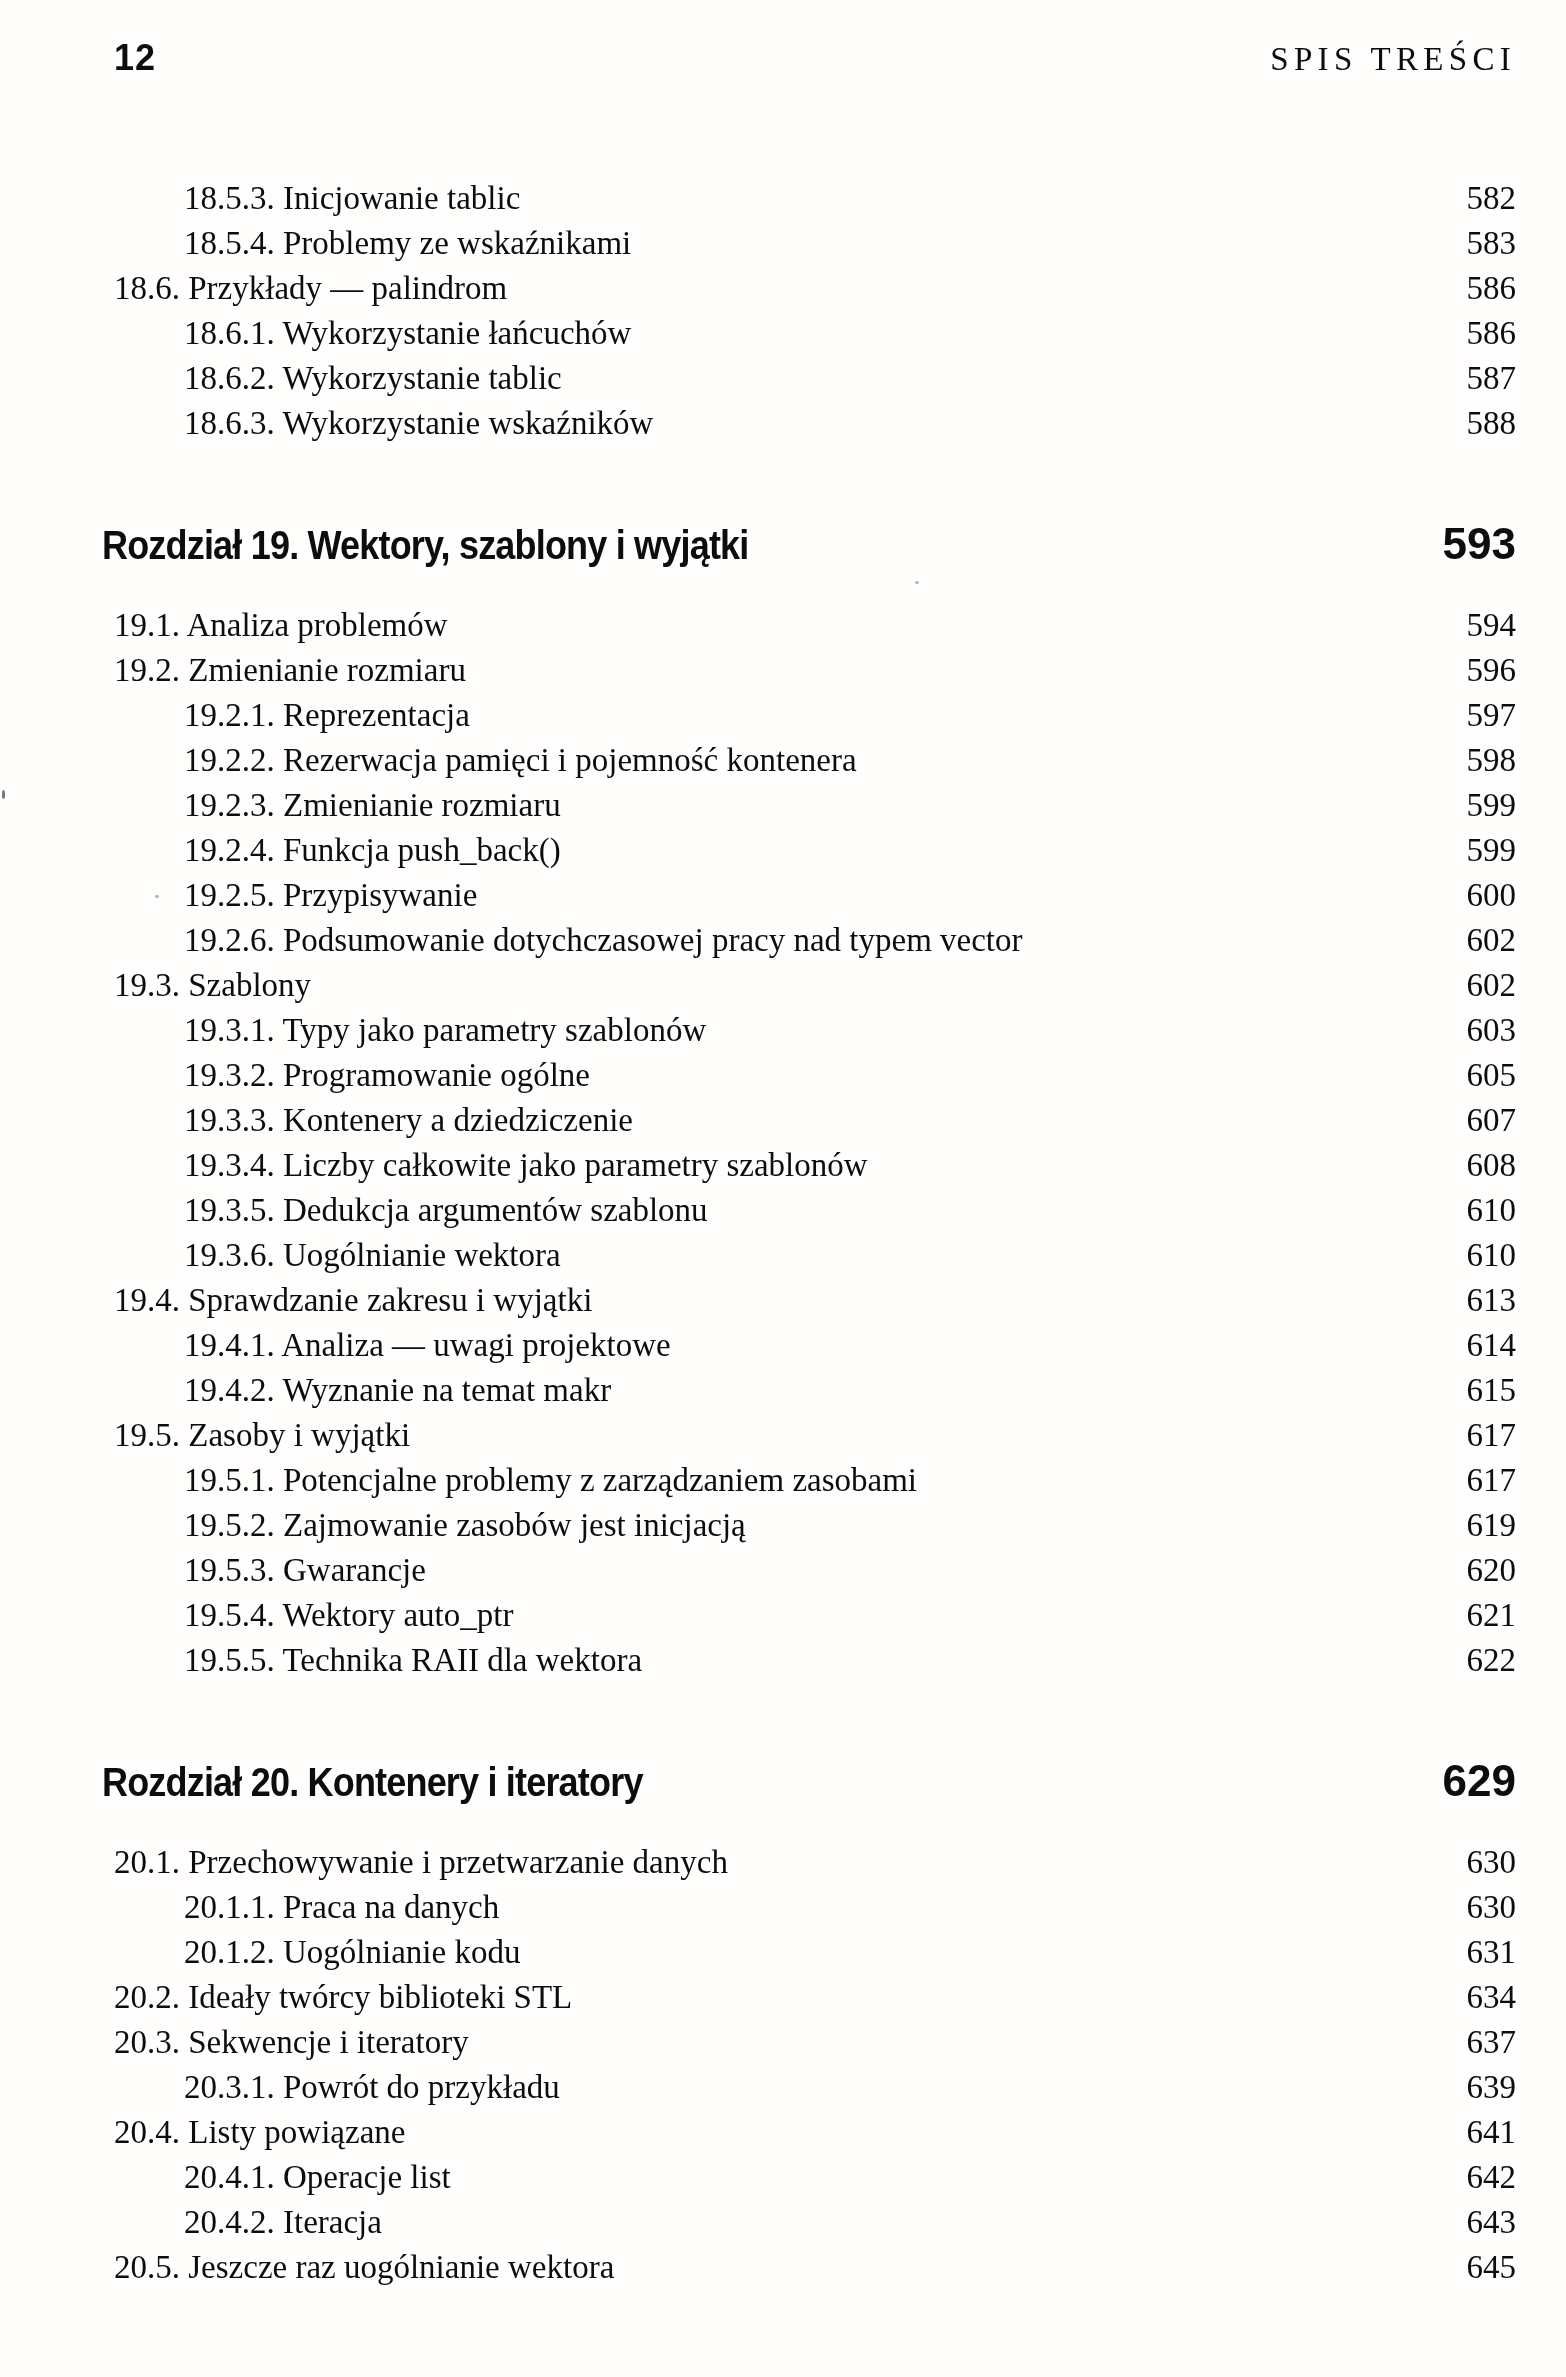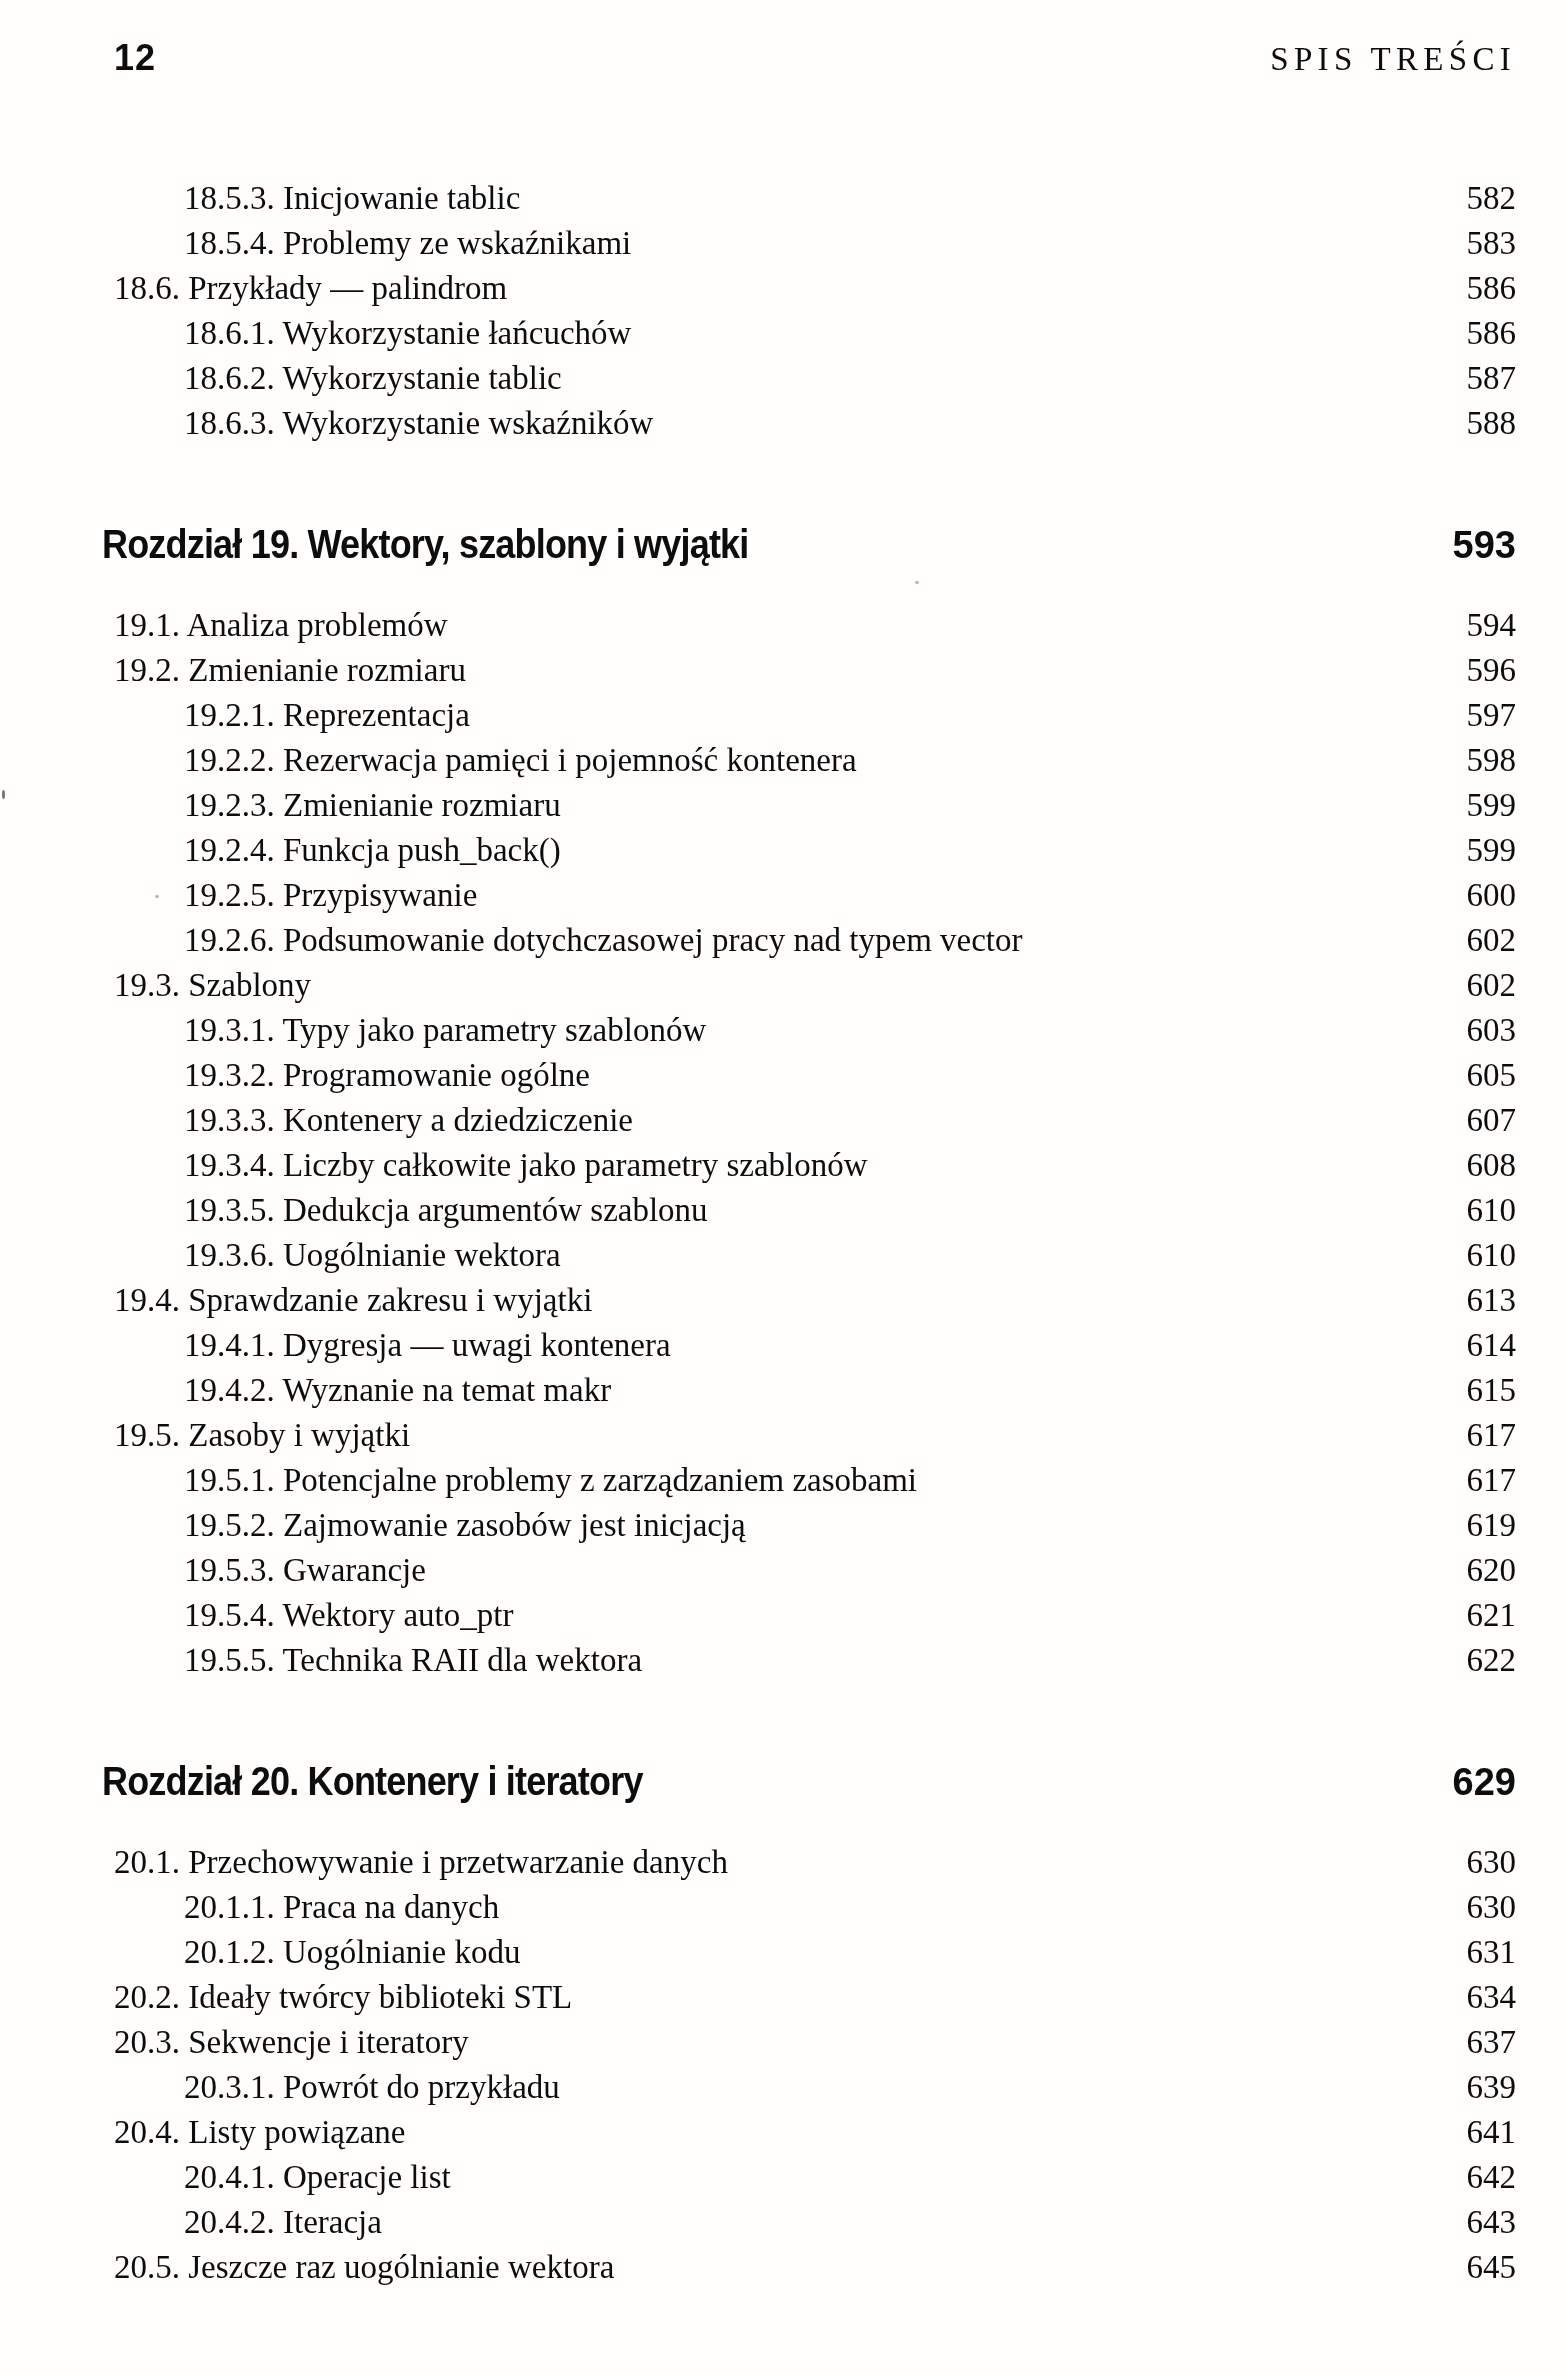--- a/index.html
+++ b/index.html
@@ -37,21 +37,21 @@
   .row.entry .pagenum{font-size:33px;text-align:right;}
   .row.chapter{
     height:44px;line-height:44px;
     margin-top:76px;margin-bottom:37px;margin-left:-12.3px;
     font-family:"Liberation Sans", sans-serif;font-weight:bold;
   }
   .row.chapter .label{
     font-size:40px;letter-spacing:-0.9px;white-space:nowrap;
     transform:scaleX(0.9);transform-origin:left center;
   }
-  .row.chapter .pagenum{font-size:38px;}
+  .row.chapter .pagenum{font-size:44px;}
   
   .speck{position:absolute;background:#b9b9b9;border-radius:50%;}
   .s1{left:915px;top:581px;width:4.4px;height:2.6px;}
   .s2{left:155px;top:895px;width:3.5px;height:2.6px;}
   .s3{left:1.8px;top:790px;width:3.5px;height:8.8px;background:#777;}
 </style>
 </head>
 <body>
 
 <div class="page">
@@ -147,21 +147,21 @@
       </div>
       <div class="row entry lvl2">
         <span class="label">19.3.6. Uogólnianie wektora</span>
         <span class="pagenum">610</span>
       </div>
       <div class="row entry lvl1">
         <span class="label">19.4. Sprawdzanie zakresu i wyjątki</span>
         <span class="pagenum">613</span>
       </div>
       <div class="row entry lvl2">
-        <span class="label">19.4.1. Dygresja — uwagi kontenera</span>
+        <span class="label">19.4.1. Analiza — uwagi projektowe</span>
         <span class="pagenum">614</span>
       </div>
       <div class="row entry lvl2">
         <span class="label">19.4.2. Wyznanie na temat makr</span>
         <span class="pagenum">615</span>
       </div>
       <div class="row entry lvl1">
         <span class="label">19.5. Zasoby i wyjątki</span>
         <span class="pagenum">617</span>
       </div>

